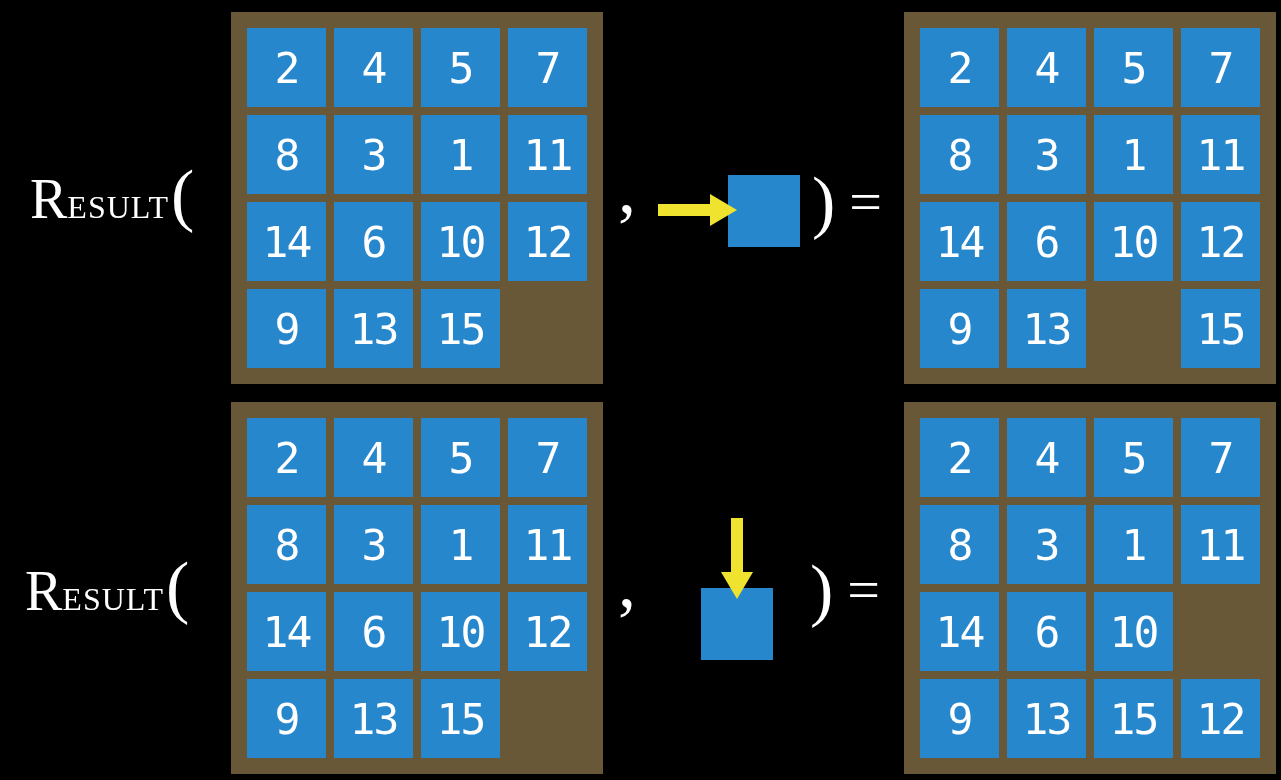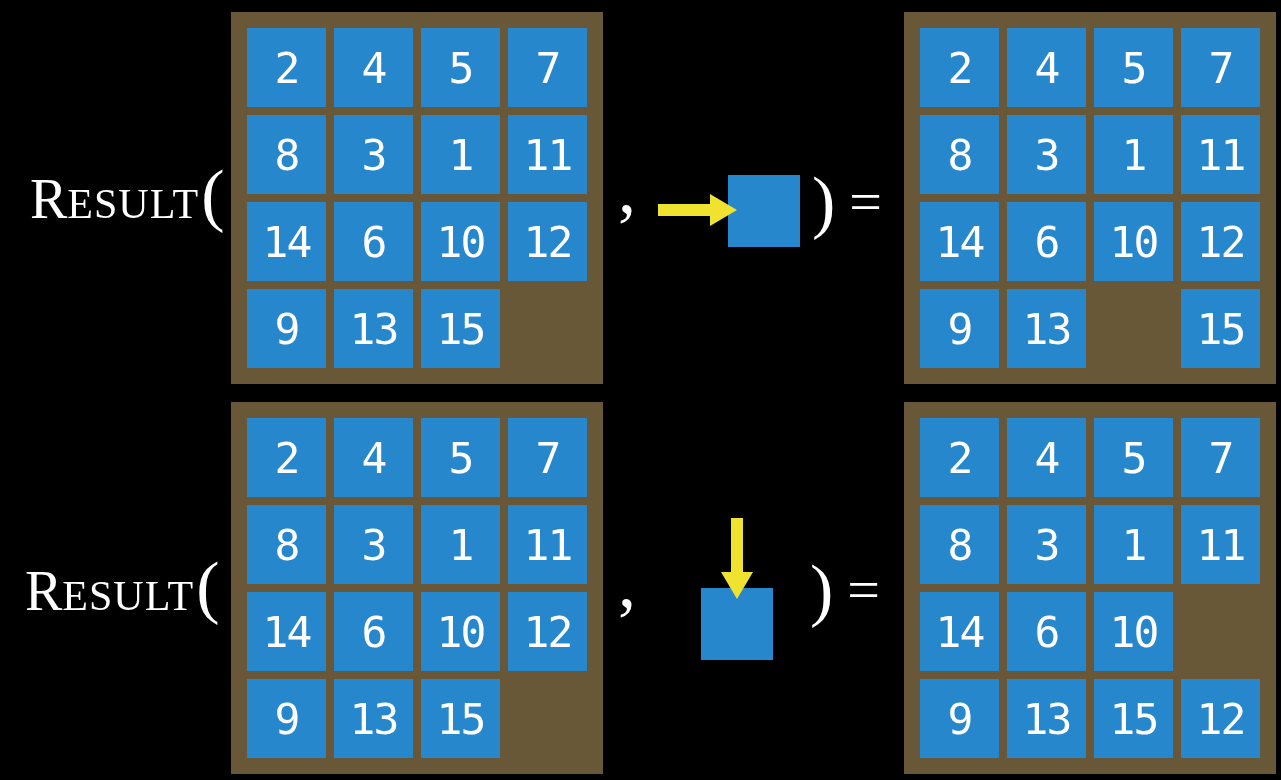--- a/index.html
+++ b/index.html
@@ -12,21 +12,21 @@
   }
   
   .result-call{
     position:absolute;
     display:inline-flex;
     align-items:baseline;
     color:var(--text_white,#fff);
     white-space:nowrap;
   }
   .result-call .cap{font-size:56px;line-height:1;}
-  .result-call .rest{font-size:42px;line-height:1;letter-spacing:1px;}
+  .result-call .rest{font-size:32px;line-height:1;letter-spacing:1px;}
   .result-call .paren{font-size:70px;line-height:1;font-weight:400;margin-left:2px;vertical-align:-6px;}
   
   .comma{
     position:absolute;
     color:var(--text_white,#fff);
     font-size:72px;line-height:1;
   }
   .close-eq{
     position:absolute;
     display:flex;align-items:center;

